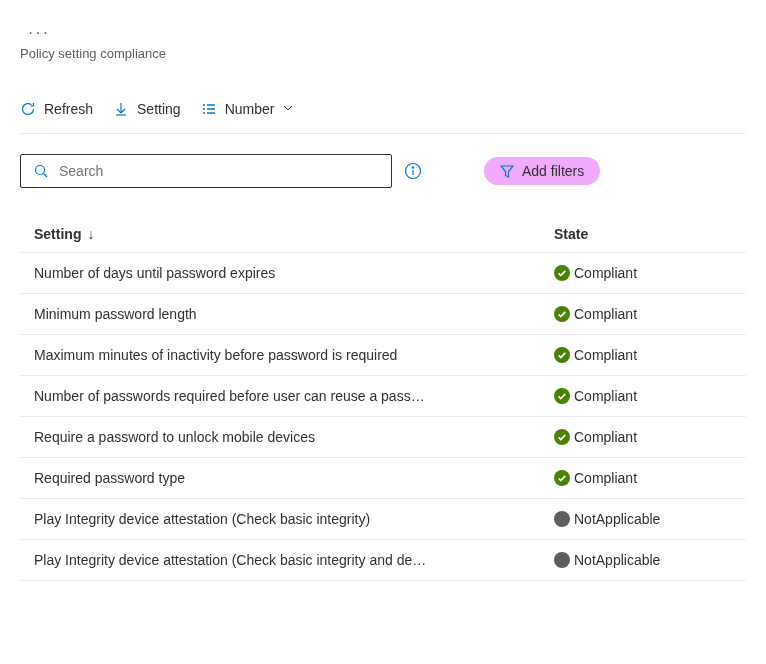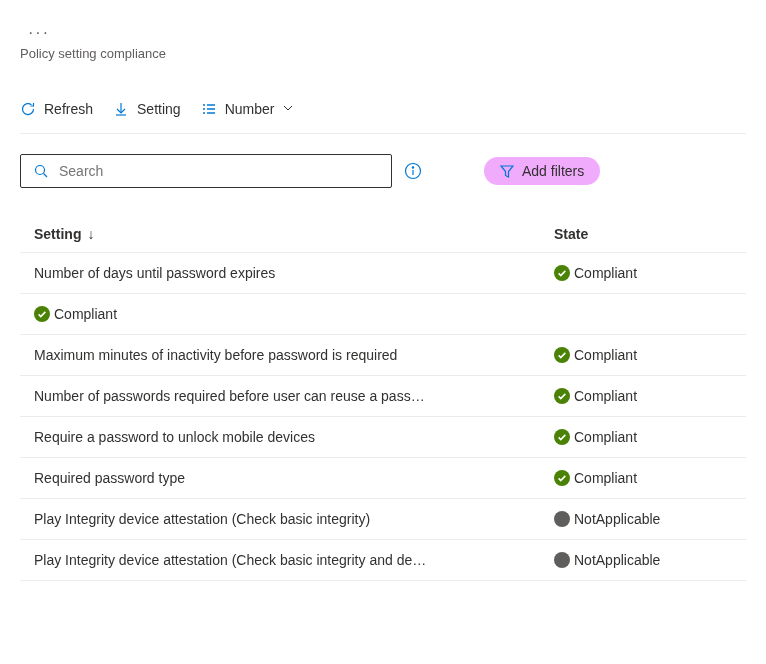--- a/index.html
+++ b/index.html
@@ -260,20 +260,21 @@
       <div class="cell-state">
         <span class="state-icon state-compliant">
           <svg viewBox="0 0 12 12">
             <path d="M2 6.5l2.5 2.5L10 3.5" fill="none" stroke="#fff" stroke-width="2"></path>
           </svg>
         </span>
         <span>Compliant</span>
       </div>
     </div>
     <div class="table-row">
+      <div class="cell-setting">Minimum password length</div>
       <div class="cell-state">
         <span class="state-icon state-compliant">
           <svg viewBox="0 0 12 12">
             <path d="M2 6.5l2.5 2.5L10 3.5" fill="none" stroke="#fff" stroke-width="2"></path>
           </svg>
         </span>
         <span>Compliant</span>
       </div>
     </div>
     <div class="table-row">

